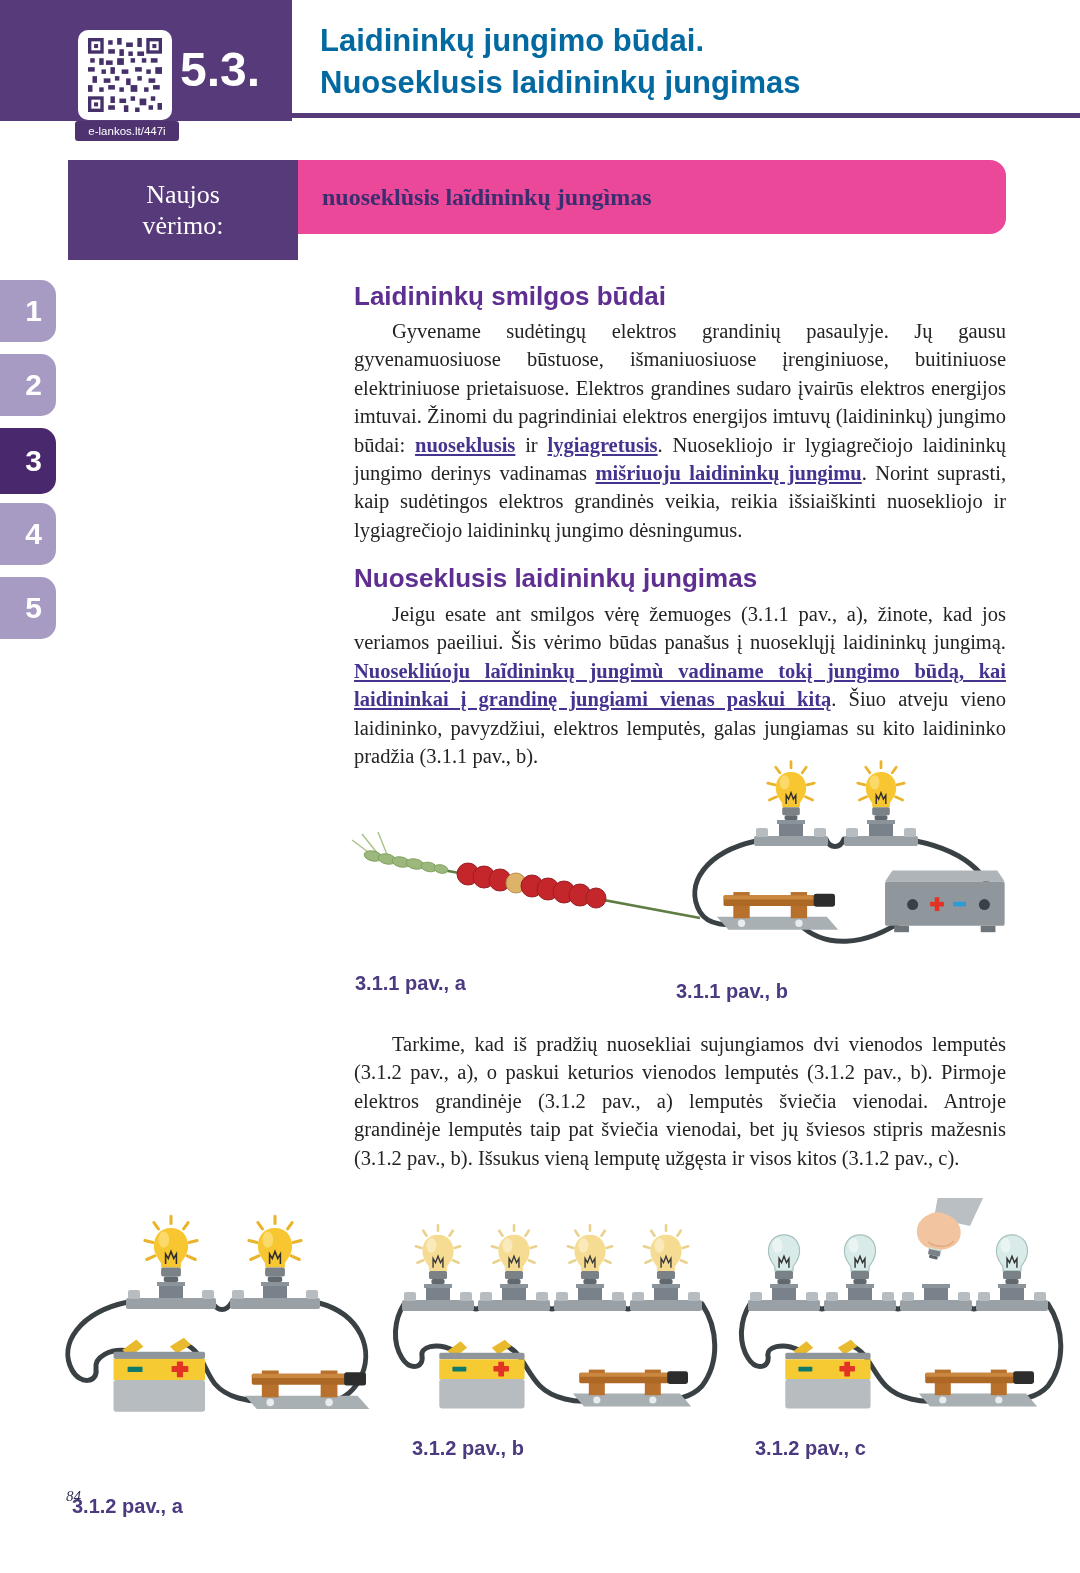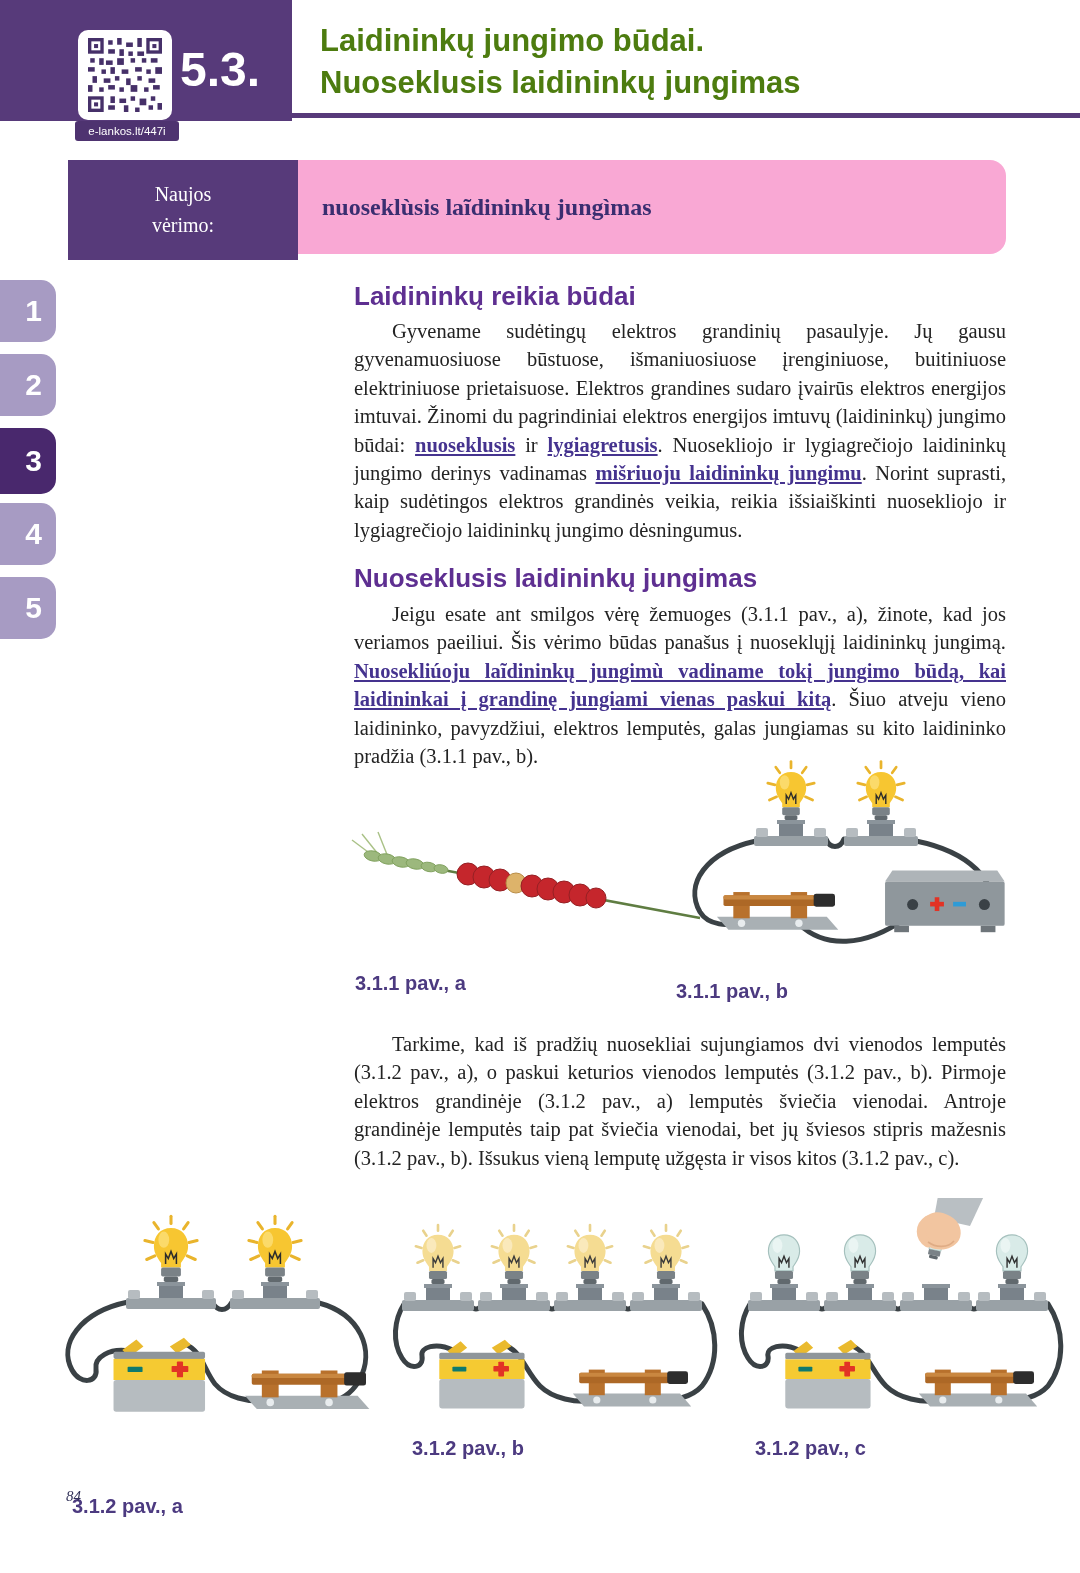--- a/index.html
+++ b/index.html
@@ -7,28 +7,28 @@
         font-family:"Liberation Serif", serif;color:#232323;}
 
   
   .header-band{position:absolute;left:0;top:0;width:292px;height:121px;background:#573a7a;}
   .qr-box{position:absolute;left:78px;top:30px;width:94px;height:90px;background:#ffffff;border-radius:10px;
           display:flex;align-items:center;justify-content:center;}
   .qr-tag{position:absolute;left:75px;top:121px;width:104px;height:20px;background:#4e3370;border-radius:3px;
           color:#fff;font-family:"Liberation Sans",sans-serif;font-size:11.5px;line-height:20px;text-align:center;}
   .section-num{position:absolute;left:180px;top:42px;width:110px;color:#fff;
           font-family:"Liberation Sans",sans-serif;font-size:48px;font-weight:bold;}
-  .page-title{position:absolute;left:320px;top:20px;color:#4d7c0f;
+  .page-title{position:absolute;left:320px;top:20px;color:#0369a1;
           font-family:"Liberation Sans",sans-serif;font-size:31px;font-weight:bold;line-height:42px;}
   .title-rule{position:absolute;left:292px;top:113px;width:788px;height:5px;background:#573a7a;}
 
   
   .nc-purple{position:absolute;left:68px;top:160px;width:230px;height:100px;background:#573a7a;color:#fff;
-          font-size:20px;text-align:center;display:flex;flex-direction:column;justify-content:center;line-height:31px;}
-  .nc-beige{position:absolute;left:298px;top:160px;width:708px;height:94px;background:#f9a8d4;
+          font-size:26px;text-align:center;display:flex;flex-direction:column;justify-content:center;line-height:31px;}
+  .nc-beige{position:absolute;left:298px;top:160px;width:708px;height:74px;background:#ec4899;
           border-radius:0 16px 16px 0;display:flex;align-items:center;}
   .nc-term{margin-left:24px;color:#3a2e70;font-size:24px;font-weight:bold;}
 
   
   .tab{position:absolute;left:0;width:56px;background:#a79bc3;border-radius:0 15px 15px 0;color:#fff;
        font-family:"Liberation Sans",sans-serif;font-weight:bold;font-size:30px;text-align:right;padding-right:14px;
        box-sizing:border-box;}
   .tab.active{background:#49286d;}
 
   
@@ -217,21 +217,21 @@
   <div class="nc-beige">
     <div class="nc-term">nuoseklùsis laĩdininkų jungìmas</div>
   </div>
 
   <div class="tab" style="top:280px;height:62px;line-height:62px;">1</div>
   <div class="tab" style="top:354px;height:62px;line-height:62px;">2</div>
   <div class="tab active" style="top:428px;height:66px;line-height:66px;">3</div>
   <div class="tab" style="top:503px;height:62px;line-height:62px;">4</div>
   <div class="tab" style="top:577px;height:62px;line-height:62px;">5</div>
 
-  <div class="h-sec" style="top:281px;">Laidininkų reikia būdai</div>
+  <div class="h-sec" style="top:281px;">Laidininkų smilgos būdai</div>
 
   <div class="para" style="top:317px;"><span>Gyvename sudėtingų elektros grandinių pasaulyje. Jų gausu gyvenamuosiuose būstuose, išmaniuosiuose įrenginiuose, buitiniuose elektriniuose prietaisuose. Elektros grandines sudaro įvairūs elektros energijos imtuvai. Žinomi du pagrindiniai elektros energijos imtuvų (laidininkų) jungimo būdai: </span><span class="term-b">nuoseklusis</span><span> ir </span><span class="term-b">lygiagretusis</span><span>. Nuosekliojo ir lygiagrečiojo laidininkų jungimo derinys vadinamas </span><span class="term-b">mišriuoju laidininkų jungimu</span><span>. Norint suprasti, kaip sudėtingos elektros grandinės veikia, reikia išsiaiškinti nuosekliojo ir lygiagrečiojo laidininkų jungimo dėsningumus.</span></div>
 
   <div class="h-sec" style="top:563px;">Nuoseklusis laidininkų jungimas</div>
 
   <div class="para" style="top:600px;"><span>Jeigu esate ant smilgos vėrę žemuoges (3.1.1 pav., a), žinote, kad jos veriamos paeiliui. Šis vėrimo būdas panašus į nuoseklųjį laidininkų jungimą. </span><span class="term-b">Nuosekliúoju laĩdininkų jungimù vadiname tokį jungimo būdą, kai laidininkai į grandinę jungiami vienas paskui kitą</span><span>. Šiuo atveju vieno laidininko, pavyzdžiui, elektros lemputės, galas jungiamas su kito laidininko pradžia (3.1.1 pav., b).</span></div>
 
   <svg class="figsvg" style="left:348px;top:818px;" width="370" height="120" viewBox="0 0 370 120">
     <line x1="95" y1="52" x2="352" y2="100" stroke="#5f7d42" stroke-width="2.6"></line>
     <g>

